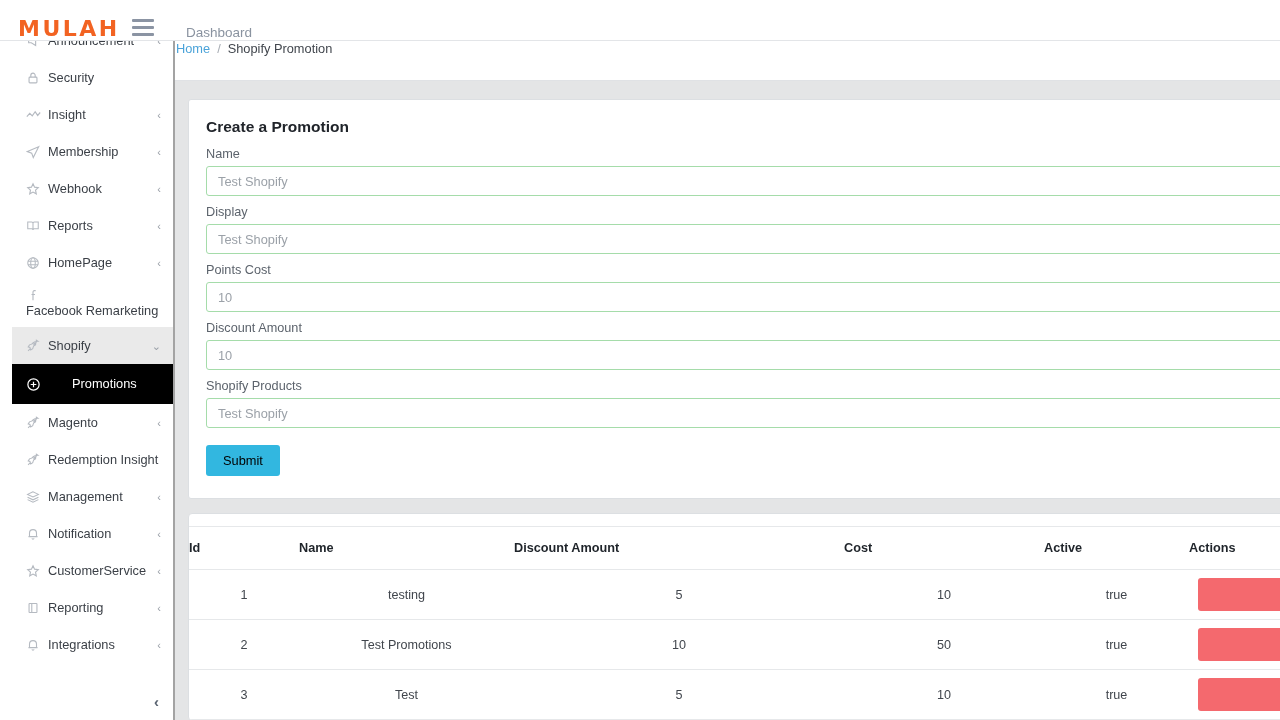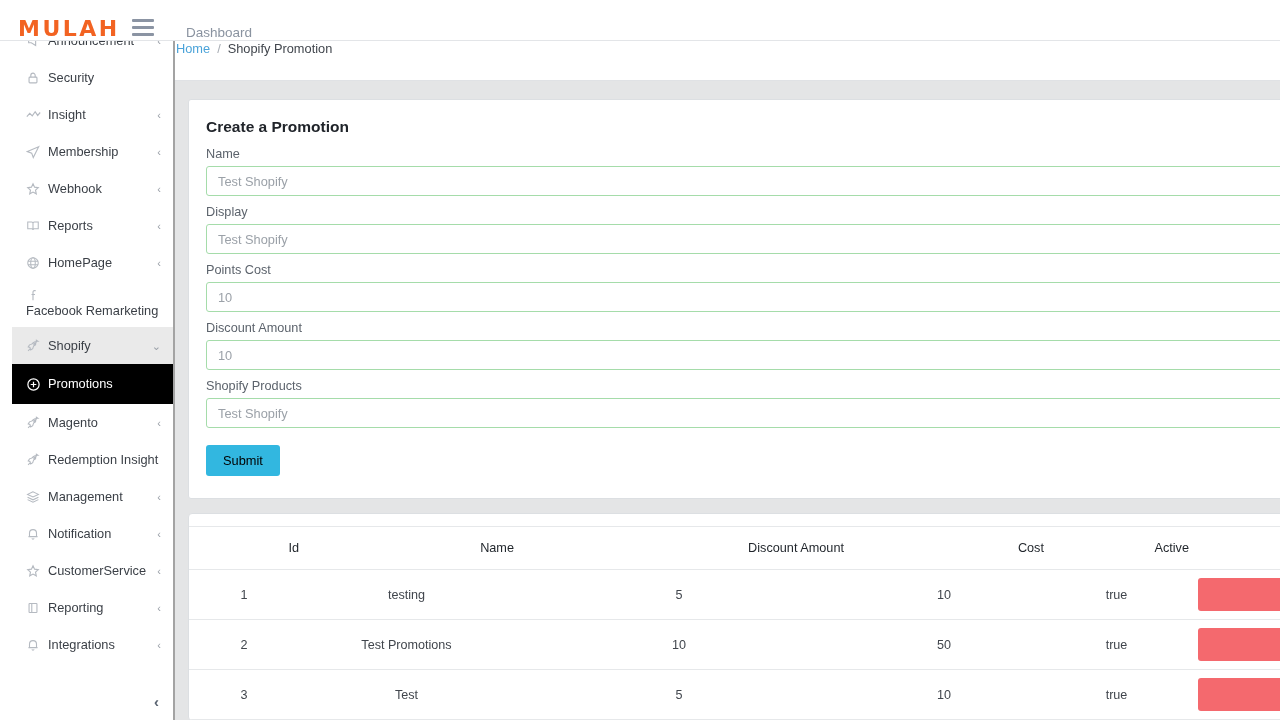--- a/index.html
+++ b/index.html
@@ -75,20 +75,21 @@
   }
   .nav-item .caret {
     position: absolute; right: 14px; top: 50%;
     transform: translateY(-50%);
     color: #9aa0a8; font-size: 11px;
   }
   .nav-item.sub-open { background: #eaeaea; }
   .nav-item.active {
     background: #000000; color: #ffffff;
     height: 40px;
+    gap: 24px;
   }
   .nav-item.active .ico { color: #ffffff; }
   .nav-item.active .lbl { font-weight: 500; }
   #collapse-btn {
     position: absolute; bottom: 10px; right: 14px;
     color: #5a6471; font-size: 15px; font-weight: bold;
     cursor: pointer;
   }
 
   
@@ -153,23 +154,23 @@
   }
 
   
   #table-card {
     margin-top: 14px;
     padding: 12px 0 0 0;
     overflow: hidden;
   }
   table { border-collapse: collapse; width: 1150px; table-layout: fixed; }
   thead th {
-    font-size: 12.7px; font-weight: normal; color: #1f242a;
+    font-size: 12.7px; font-weight: bold; color: #1f242a;
     padding: 14px 0;
-    text-align: right;
+    text-align: left;
     border-bottom: 1px solid #e6e8ea;
     border-top: 1px solid #e6e8ea;
   }
   tbody td {
     font-size: 12.6px; color: #41464d;
     padding: 15px 0;
     text-align: center;
     border-bottom: 1px solid #e6e8ea;
   }
   th.col-id, td.col-id { width: 110px; }

